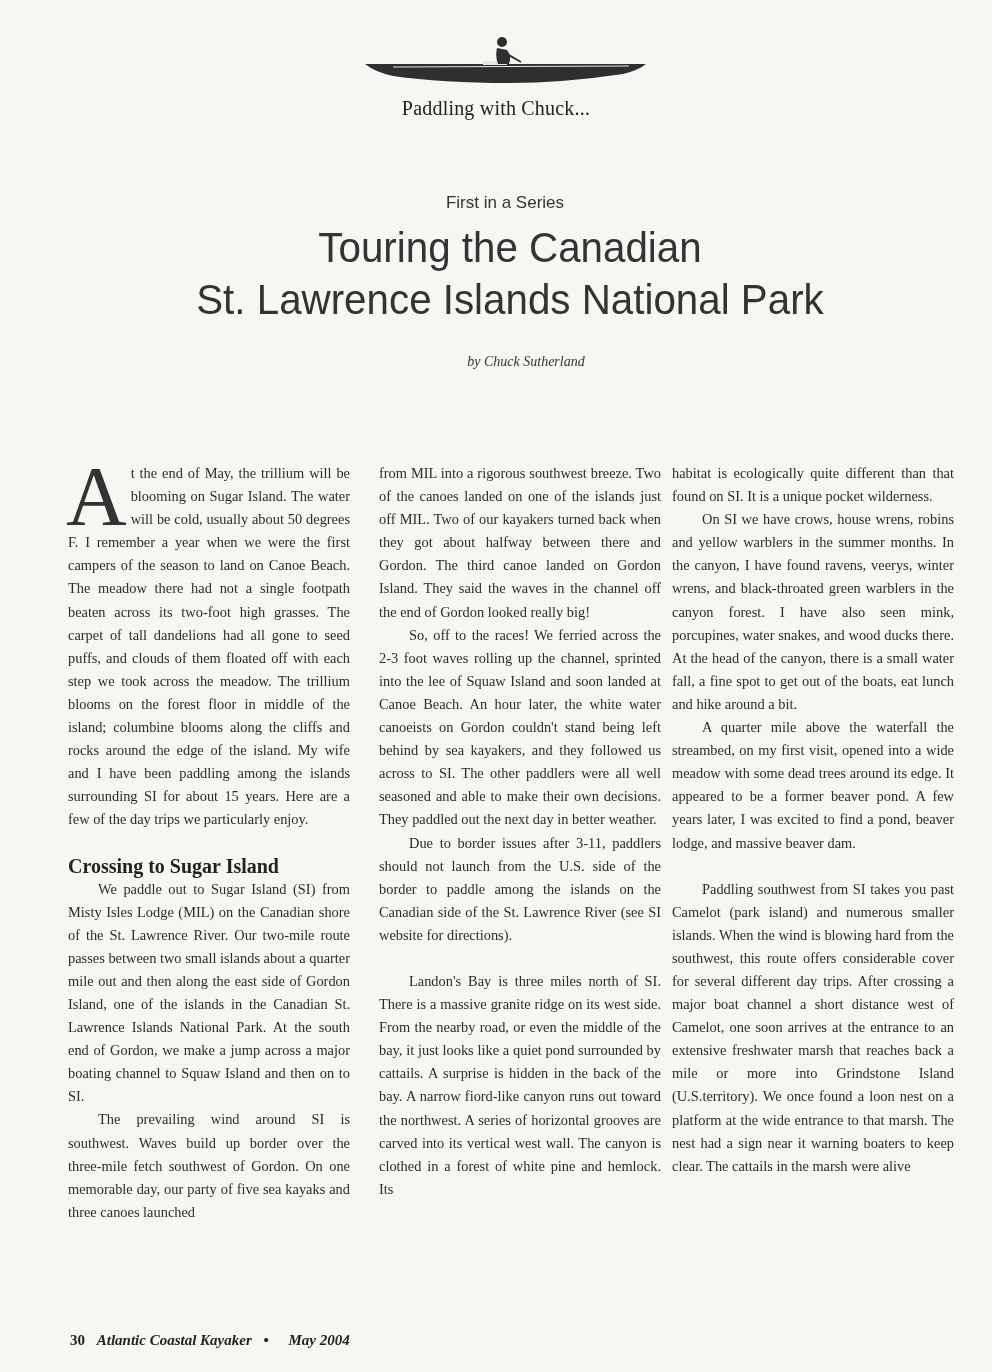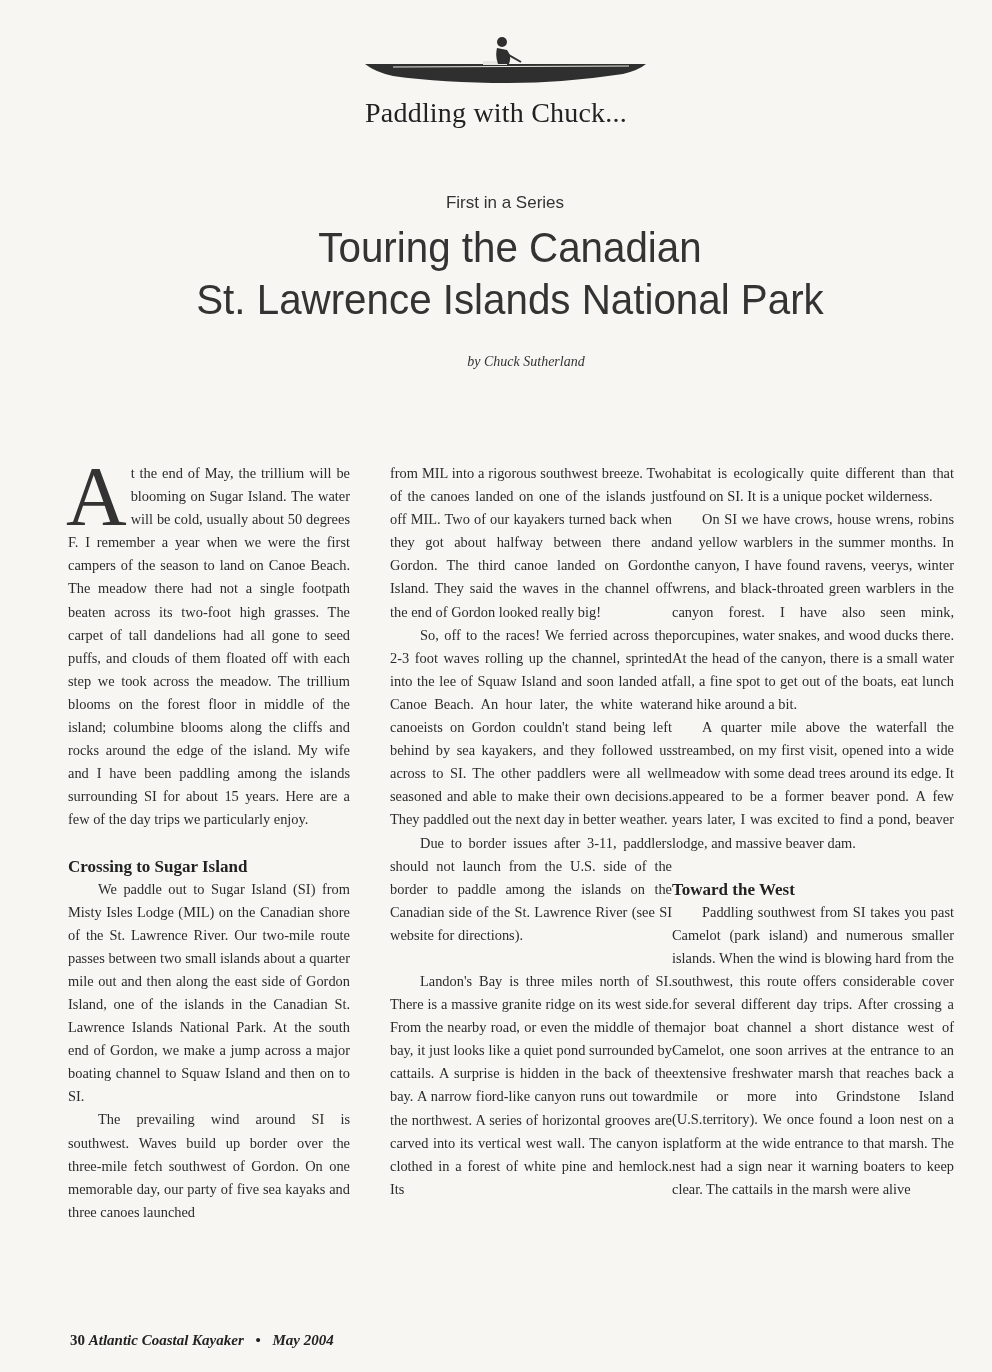--- a/index.html
+++ b/index.html
@@ -6,21 +6,21 @@
   body {
     width: 992px; height: 1372px; overflow: hidden;
     background: #f7f6f3;
     font-family: "Liberation Serif", "DejaVu Serif", serif;
     color: #2a2a2a;
     position: relative;
   }
   .logo { position: absolute; left: 363px; top: 36px; width: 290px; height: 50px; }
   .series-name {
     position: absolute; left: 0; right: 0; top: 97px; text-align: center;
-    font-size: 28px; color: #222; letter-spacing: 0.2px;
+    font-size: 20px; color: #222; letter-spacing: 0.2px;
   }
   .kicker {
     position: absolute; left: 0; width: 1010px; top: 193px; text-align: center;
     font-family: "Liberation Sans", "DejaVu Sans", sans-serif;
     font-size: 17px; color: #333;
   }
   .title {
     position: absolute; left: 0; width: 1020px; top: 222px; text-align: center;
     font-family: "Liberation Sans", "DejaVu Sans", sans-serif;
     font-size: 42px; line-height: 52px; color: #333; font-weight: normal;
@@ -28,37 +28,37 @@
   }
   .byline {
     position: absolute; left: 0; width: 1052px; top: 354px; text-align: center;
     font-style: italic; font-size: 14px; color: #333;
   }
   .col {
     position: absolute; top: 462px; width: 282px;
     font-size: 14.4px; line-height: 23.1px; text-align: justify; color: #2b2b2b;
   }
   .col1 { left: 68px; }
-  .col2 { left: 390px; }
+  .col2 { left: 379px; }
   .col3 { left: 672px; }
   .col p { margin: 0; }
   .col p.ind { text-indent: 30px; }
   .col h3 {
-    margin: 0; font-size: 17px; line-height: 23px; font-weight: bold; color: #222;
+    margin: 0; font-size: 20px; line-height: 23px; font-weight: bold; color: #222;
   }
   .gap { height: 23px; }
   .dropcap {
     float: left; font-size: 84px; line-height: 62px; margin: 4px 4px 0 -2px;
     font-family: "Liberation Serif", serif; color: #333;
   }
   .footer {
     position: absolute; left: 70px; top: 1332px;
     font-size: 15px; font-weight: bold; color: #222;
   }
-  .footer .pub { font-style: italic; }
+  .footer .pub { font-style: italic; margin-left: 8px; }
   .footer .sep { margin: 0 8px; }
 </style>
 </head>
 <body>
 
 <svg class="logo" viewBox="0 0 290 50">
 
   <path d="M2,28 L283,28 Q276,34 260,38 Q200,47 145,47 Q80,47 30,40 Q12,36 2,28 Z" fill="#2f2f2f"></path>
   <path d="M30,31 L266,30" stroke="#e8e6e0" stroke-width="1.2"></path>
 
@@ -91,22 +91,21 @@
   <p class="ind">Due to border issues after 3-11, paddlers should not launch from the U.S. side of the border to paddle among the islands on the Canadian side of the St. Lawrence River (see SI website for directions).</p>
   <div class="gap"></div>
   <p class="ind">Landon's Bay is three miles north of SI. There is a massive granite ridge on its west side. From the nearby road, or even the middle of the bay, it just looks like a quiet pond surrounded by cattails. A surprise is hidden in the back of the bay. A narrow fiord-like canyon runs out toward the northwest. A series of horizontal grooves are carved into its vertical west wall. The canyon is clothed in a forest of white pine and hemlock. Its</p>
 </div>
 
 <div class="col col3">
   <p>habitat is ecologically quite different than that found on SI. It is a unique pocket wilderness.</p>
   <p class="ind">On SI we have crows, house wrens, robins and yellow warblers in the summer months. In the canyon, I have found ravens, veerys, winter wrens, and black-throated green warblers in the canyon forest. I have also seen mink, porcupines, water snakes, and wood ducks there. At the head of the canyon, there is a small water fall, a fine spot to get out of the boats, eat lunch and hike around a bit.</p>
   <p class="ind">A quarter mile above the waterfall the streambed, on my first visit, opened into a wide meadow with some dead trees around its edge. It appeared to be a former beaver pond. A few years later, I was excited to find a pond, beaver lodge, and massive beaver dam.</p>
   <div class="gap"></div>
-  <h3>Toward the West</h3>
   <p class="ind">Paddling southwest from SI takes you past Camelot (park island) and numerous smaller islands. When the wind is blowing hard from the southwest, this route offers considerable cover for several different day trips. After crossing a major boat channel a short distance west of Camelot, one soon arrives at the entrance to an extensive freshwater marsh that reaches back a mile or more into Grindstone Island (U.S.territory). We once found a loon nest on a platform at the wide entrance to that marsh. The nest had a sign near it warning boaters to keep clear. The cattails in the marsh were alive</p>
 </div>
 
 <div class="footer">
   <span>30</span>
   <span class="pub">Atlantic Coastal Kayaker</span>
   <span class="sep">•</span>
-  <span class="pub" style="margin-left:0">May 2004</span>
+  <span class="pub" style="margin-left:8px">May 2004</span>
 </div>
 
 </body></html>

